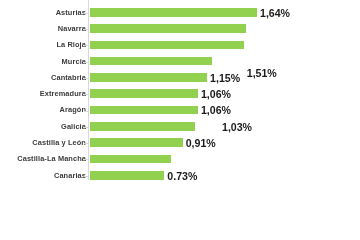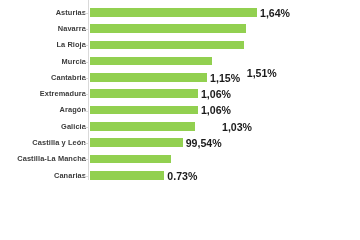--- a/index.html
+++ b/index.html
@@ -127,21 +127,21 @@
       <div class="row" style="top: 118.7px;">
         <div class="cat-label" style="color: rgb(59, 59, 59);">Galicia</div>
         <div class="tick" style="top: 8.15px; background: rgb(217, 217, 217);"></div>
         <div class="bar" style="width: 104.884px; background: rgb(146, 208, 80);"></div>
         <div class="val-label" style="left: 185px; color: rgb(26, 26, 26); margin-left: 37px;">1,03%</div>
       </div>
       <div class="row" style="top: 135px;">
         <div class="cat-label" style="color: rgb(59, 59, 59);">Castilla y León</div>
         <div class="tick" style="top: 8.15px; background: rgb(217, 217, 217);"></div>
         <div class="bar" style="width: 92.6646px; background: rgb(146, 208, 80);"></div>
-        <div class="val-label" style="left: 185.665px; color: rgb(26, 26, 26);">99,54%</div>
+        <div class="val-label" style="left: 185.665px; color: rgb(26, 26, 26);">0,91%</div>
       </div>
       <div class="row" style="top: 151.3px;">
         <div class="cat-label" style="color: rgb(59, 59, 59);">Castilla-La Mancha</div>
         <div class="tick" style="top: 8.15px; background: rgb(217, 217, 217);"></div>
         <div class="bar" style="width: 81.4634px; background: rgb(146, 208, 80);"></div>
       </div>
       <div class="row" style="top: 167.6px;">
         <div class="cat-label" style="color: rgb(59, 59, 59);">Canarias</div>
         <div class="tick" style="top: 8.15px; background: rgb(217, 217, 217);"></div>
         <div class="bar" style="width: 74.3354px; background: rgb(146, 208, 80);"></div>

